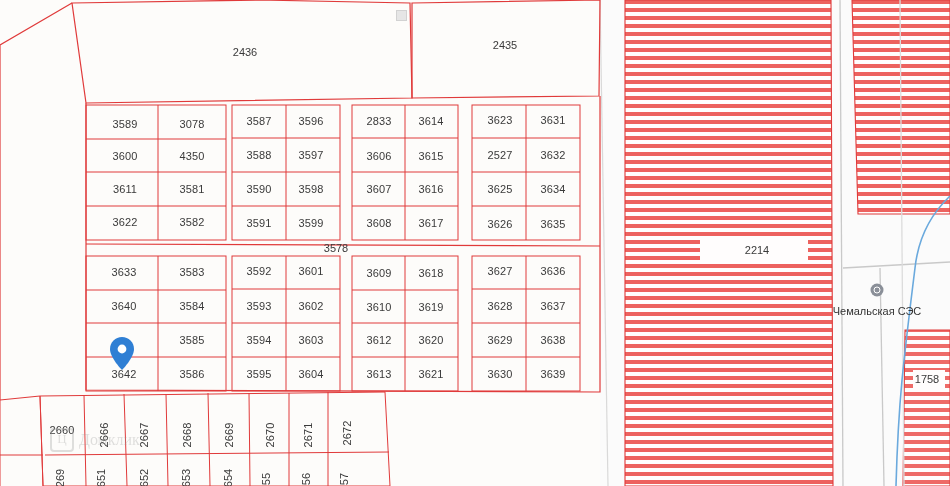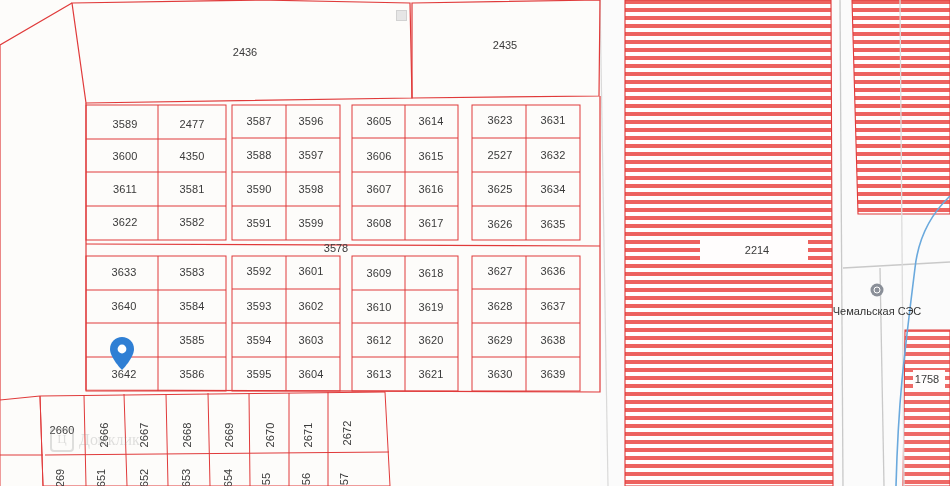--- a/index.html
+++ b/index.html
@@ -222,35 +222,35 @@
   <div class="big-label" style="left:245px; top:52px;">2436</div>
   <div class="big-label" style="left:505px; top:45px;">2435</div>
   <div class="big-label" style="left:757px; top:250px;">2214</div>
   <div class="big-label" style="left:336px; top:248px;">3578</div>
   <div class="big-label" style="left:927px; top:379px;">1758</div>
 
   <div class="parcel-label" style="left:125px; top:124px;">3589</div>
   <div class="parcel-label" style="left:125px; top:156px;">3600</div>
   <div class="parcel-label" style="left:125px; top:189px;">3611</div>
   <div class="parcel-label" style="left:125px; top:222px;">3622</div>
-  <div class="parcel-label" style="left:192px; top:124px;">2477</div>
+  <div class="parcel-label" style="left:192px; top:124px;">3078</div>
   <div class="parcel-label" style="left:192px; top:156px;">4350</div>
   <div class="parcel-label" style="left:192px; top:189px;">3581</div>
   <div class="parcel-label" style="left:192px; top:222px;">3582</div>
 
   <div class="parcel-label" style="left:259px; top:121px;">3587</div>
   <div class="parcel-label" style="left:259px; top:155px;">3588</div>
   <div class="parcel-label" style="left:259px; top:189px;">3590</div>
   <div class="parcel-label" style="left:259px; top:223px;">3591</div>
   <div class="parcel-label" style="left:311px; top:121px;">3596</div>
   <div class="parcel-label" style="left:311px; top:155px;">3597</div>
   <div class="parcel-label" style="left:311px; top:189px;">3598</div>
   <div class="parcel-label" style="left:311px; top:223px;">3599</div>
 
-  <div class="parcel-label" style="left:379px; top:121px;">3605</div>
+  <div class="parcel-label" style="left:379px; top:121px;">2833</div>
   <div class="parcel-label" style="left:379px; top:156px;">3606</div>
   <div class="parcel-label" style="left:379px; top:189px;">3607</div>
   <div class="parcel-label" style="left:379px; top:223px;">3608</div>
   <div class="parcel-label" style="left:431px; top:121px;">3614</div>
   <div class="parcel-label" style="left:431px; top:156px;">3615</div>
   <div class="parcel-label" style="left:431px; top:189px;">3616</div>
   <div class="parcel-label" style="left:431px; top:223px;">3617</div>
 
   <div class="parcel-label" style="left:500px; top:120px;">3623</div>
   <div class="parcel-label" style="left:500px; top:155px;">2527</div>

